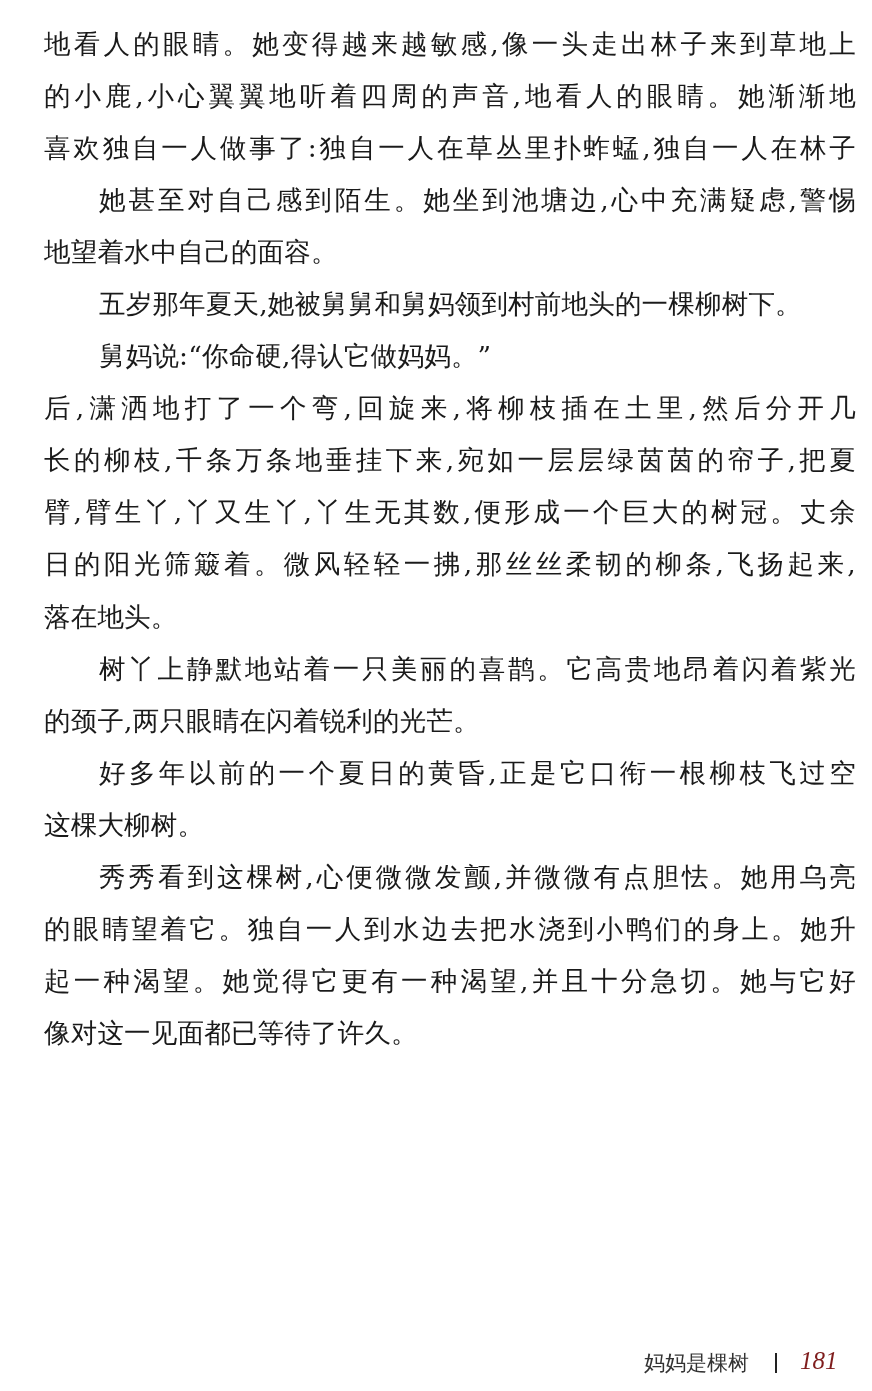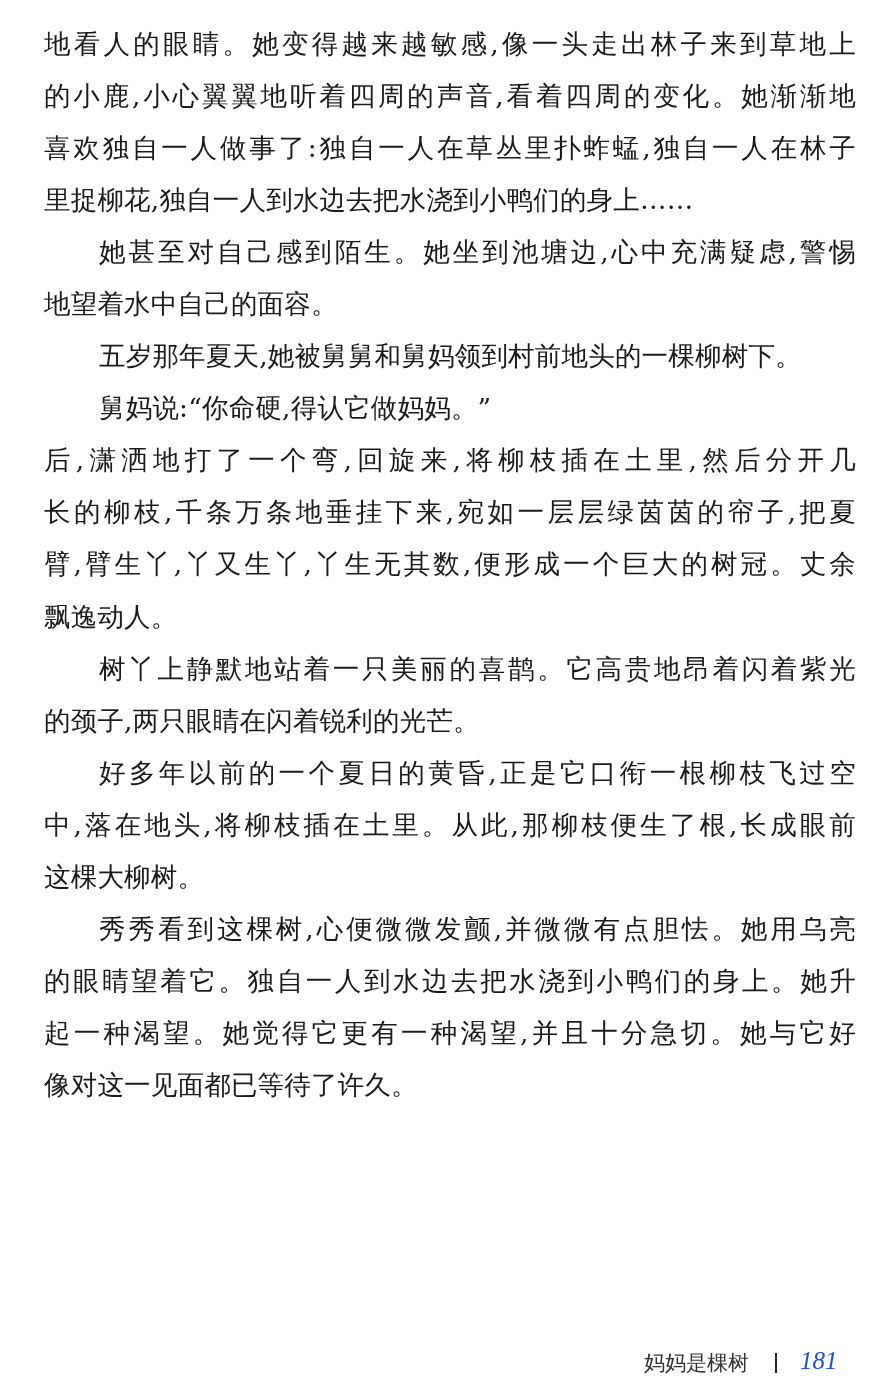--- a/index.html
+++ b/index.html
@@ -62,43 +62,42 @@
     height: 20px;
     background: #222222;
   }
   .page-number {
     position: absolute;
     left: 800px;
     top: 2px;
     font-family: "Liberation Serif", "DejaVu Serif", serif;
     font-style: italic;
     font-size: 25px;
-    color: #1d4ed8;
+    color: #7f1d1d;
   }
 </style>
 </head>
 <body>
 
 <div class="page-body" id="page-body">
     <div class="line">地看人的眼睛。她变得越来越敏感,像一头走出林子来到草地上</div>
-    <div class="line">的小鹿,小心翼翼地听着四周的声音,看着四周的变化。她渐渐地</div>
+    <div class="line">的小鹿,小心翼翼地听着四周的声音,地看人的眼睛。她渐渐地</div>
     <div class="line">喜欢独自一人做事了:独自一人在草丛里扑蚱蜢,独自一人在林子</div>
-    <div class="line last">里捉柳花,独自一人到水边去把水浇到小鸭们的身上……</div>
     <div class="line indent">她甚至对自己感到陌生。她坐到池塘边,心中充满疑虑,警惕</div>
     <div class="line last">地望着水中自己的面容。</div>
     <div class="line indent last">五岁那年夏天,她被舅舅和舅妈领到村前地头的一棵柳树下。</div>
     <div class="line indent last">舅妈说:“你命硬,得认它做妈妈。”</div>
     <div class="line">后,潇洒地打了一个弯,回旋来,将柳枝插在土里,然后分开几</div>
     <div class="line">长的柳枝,千条万条地垂挂下来,宛如一层层绿茵茵的帘子,把夏</div>
     <div class="line">臂,臂生丫,丫又生丫,丫生无其数,便形成一个巨大的树冠。丈余</div>
-    <div class="line last">飘逸动人。</div>
+    <div class="line">日的阳光筛簸着。微风轻轻一拂,那丝丝柔韧的柳条,飞扬起来,</div>
+    <div class="line last">落在地头。</div>
     <div class="line indent">树丫上静默地站着一只美丽的喜鹊。它高贵地昂着闪着紫光</div>
     <div class="line last">的颈子,两只眼睛在闪着锐利的光芒。</div>
     <div class="line indent">好多年以前的一个夏日的黄昏,正是它口衔一根柳枝飞过空</div>
-    <div class="line">中,落在地头,将柳枝插在土里。从此,那柳枝便生了根,长成眼前</div>
     <div class="line last">这棵大柳树。</div>
     <div class="line indent">秀秀看到这棵树,心便微微发颤,并微微有点胆怯。她用乌亮</div>
     <div class="line">的眼睛望着它。独自一人到水边去把水浇到小鸭们的身上。她升</div>
     <div class="line">起一种渴望。她觉得它更有一种渴望,并且十分急切。她与它好</div>
     <div class="line last">像对这一见面都已等待了许久。</div>
   </div>
 
 <div class="footer">
   <span class="running-title">妈妈是棵树</span>
   <span class="separator"></span>

